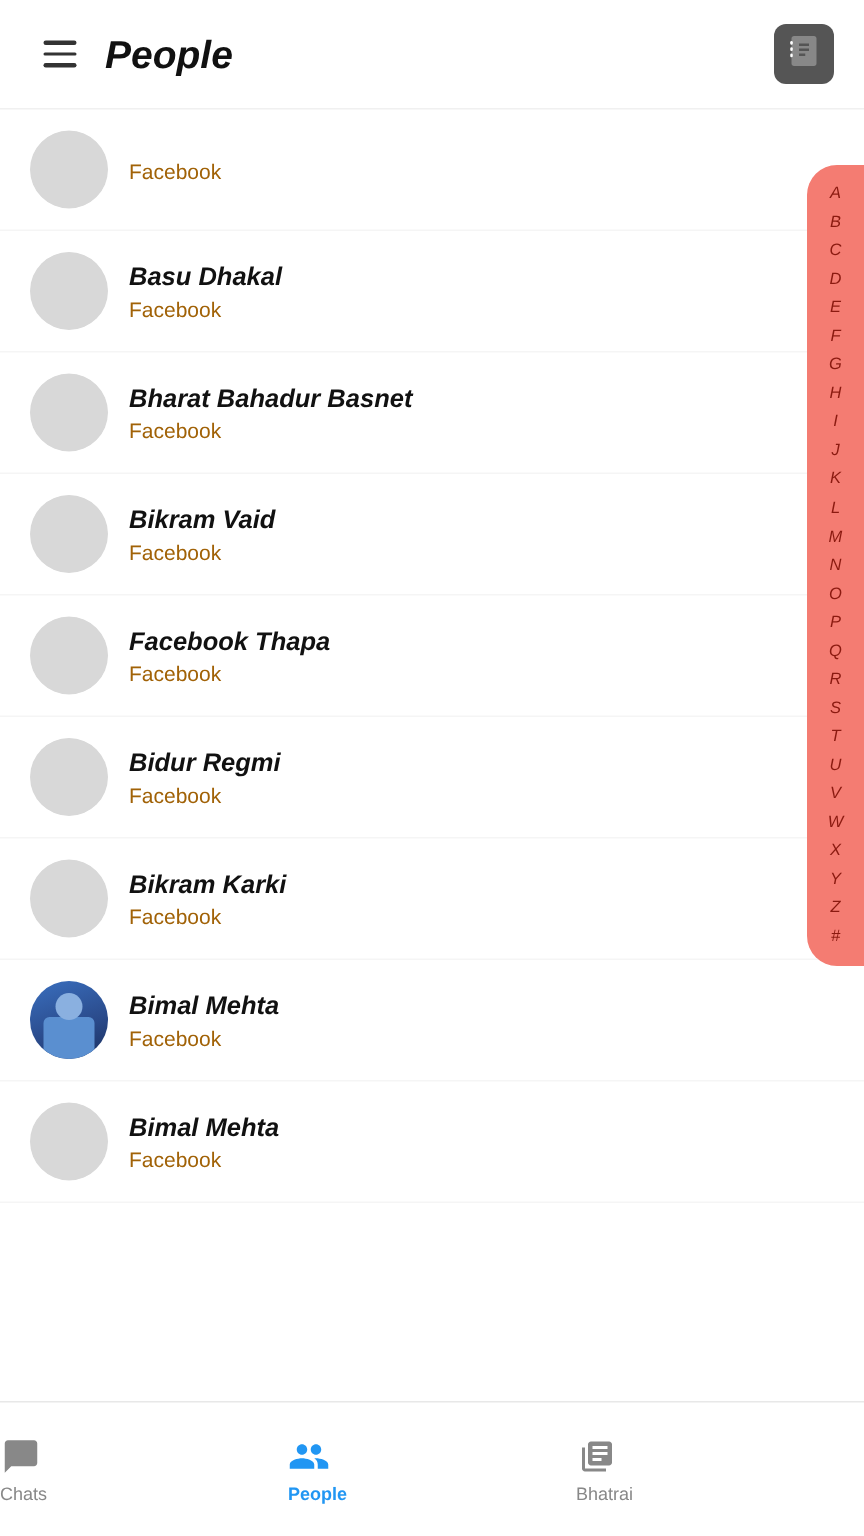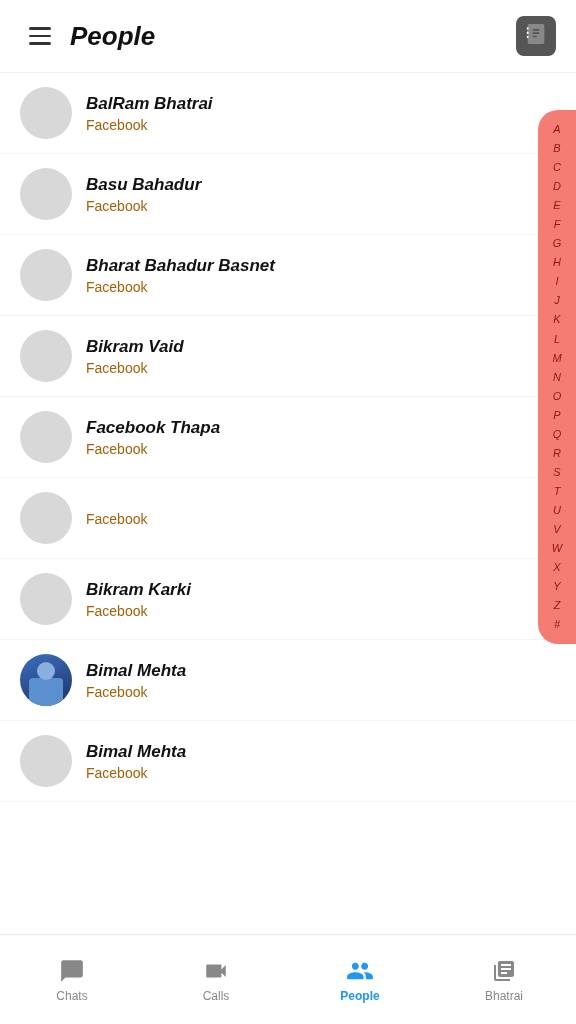--- a/index.html
+++ b/index.html
@@ -152,21 +152,21 @@
       background: #fff;
       border-top: 1px solid #e8e8e8;
       display: flex;
       align-items: center;
       justify-content: space-around;
       z-index: 100;
     }
     .nav-item {
       display: flex;
       flex-direction: column;
-      align-items: center;
+      align-items: flex-start;
       gap: 4px;
       cursor: pointer;
       flex: 1;
       padding: 8px 0;
     }
     .nav-icon {
       width: 28px;
       height: 28px;
       display: flex;
       align-items: center;
@@ -242,30 +242,29 @@
     <span class="alpha-letter">Z</span>
     <span class="alpha-letter">#</span>
   </div>
 
 <div class="contact-list" id="contact-list">
     <div class="contact-item">
       <div class="avatar">
         <div class="avatar-placeholder"></div>
       </div>
       <div class="contact-info">
-        <div class="contact-name">BalRam Bhatrai</div>
-        <div class="contact-source">Facebook</div>
-      </div>
-    </div>
-    <div class="contact-item">
-      <div class="avatar">
-        <div class="avatar-placeholder"></div>
-      </div>
-      <div class="contact-info">
-        <div class="contact-name">Basu Bahadur</div>
+        <div class="contact-source">Facebook</div>
+      </div>
+    </div>
+    <div class="contact-item">
+      <div class="avatar">
+        <div class="avatar-placeholder"></div>
+      </div>
+      <div class="contact-info">
+        <div class="contact-name">Basu Dhakal</div>
         <div class="contact-source">Facebook</div>
       </div>
     </div>
     <div class="contact-item">
       <div class="avatar">
         <div class="avatar-placeholder"></div>
       </div>
       <div class="contact-info">
         <div class="contact-name">Bharat Bahadur Basnet</div>
         <div class="contact-source">Facebook</div>
@@ -287,20 +286,21 @@
       <div class="contact-info">
         <div class="contact-name">Facebook Thapa</div>
         <div class="contact-source">Facebook</div>
       </div>
     </div>
     <div class="contact-item">
       <div class="avatar">
         <div class="avatar-placeholder"></div>
       </div>
       <div class="contact-info">
+        <div class="contact-name">Bidur Regmi</div>
         <div class="contact-source">Facebook</div>
       </div>
     </div>
     <div class="contact-item">
       <div class="avatar">
         <div class="avatar-placeholder"></div>
       </div>
       <div class="contact-info">
         <div class="contact-name">Bikram Karki</div>
         <div class="contact-source">Facebook</div>
@@ -329,28 +329,20 @@
 
 <nav class="bottom-nav">
   <div class="nav-item">
     <div class="nav-icon">
       <svg width="26" height="26" viewBox="0 0 24 24">
         <path d="M20 2H4c-1.1 0-2 .9-2 2v18l4-4h14c1.1 0 2-.9 2-2V4c0-1.1-.9-2-2-2z"></path>
       </svg>
     </div>
     <span class="nav-label">Chats</span>
   </div>
-  <div class="nav-item">
-    <div class="nav-icon">
-      <svg width="26" height="26" viewBox="0 0 24 24">
-        <path d="M17 10.5V7c0-.55-.45-1-1-1H4c-.55 0-1 .45-1 1v10c0 .55.45 1 1 1h12c.55 0 1-.45 1-1v-3.5l4 4v-11l-4 4z"></path>
-      </svg>
-    </div>
-    <span class="nav-label">Calls</span>
-  </div>
   <div class="nav-item active">
     <div class="nav-icon">
       <svg width="28" height="28" viewBox="0 0 24 24" fill="#2196F3">
         <path d="M16 11c1.66 0 2.99-1.34 2.99-3S17.66 5 16 5c-1.66 0-3 1.34-3 3s1.34 3 3 3zm-8 0c1.66 0 2.99-1.34 2.99-3S9.66 5 8 5C6.34 5 5 6.34 5 8s1.34 3 3 3zm0 2c-2.33 0-7 1.17-7 3.5V19h14v-2.5c0-2.33-4.67-3.5-7-3.5zm8 0c-.29 0-.62.02-.97.05 1.16.84 1.97 1.97 1.97 3.45V19h6v-2.5c0-2.33-4.67-3.5-7-3.5z"></path>
       </svg>
     </div>
     <span class="nav-label" style="color:#2196F3;font-weight:600;">People</span>
   </div>
   <div class="nav-item">
     <div class="nav-icon">

